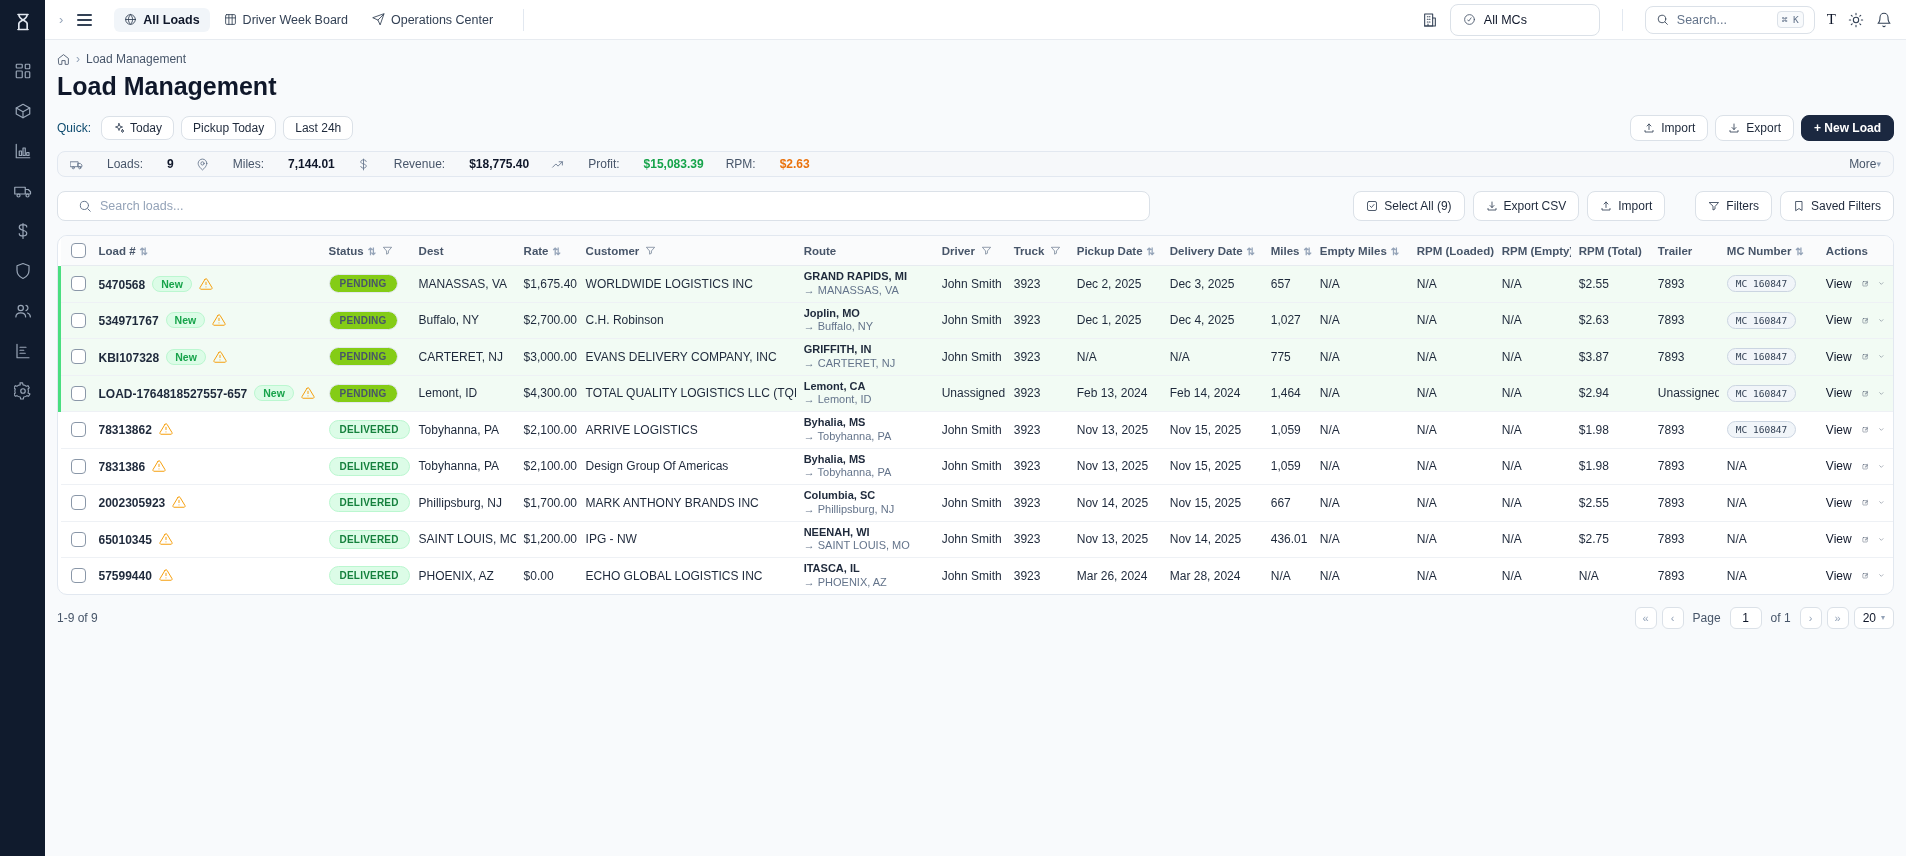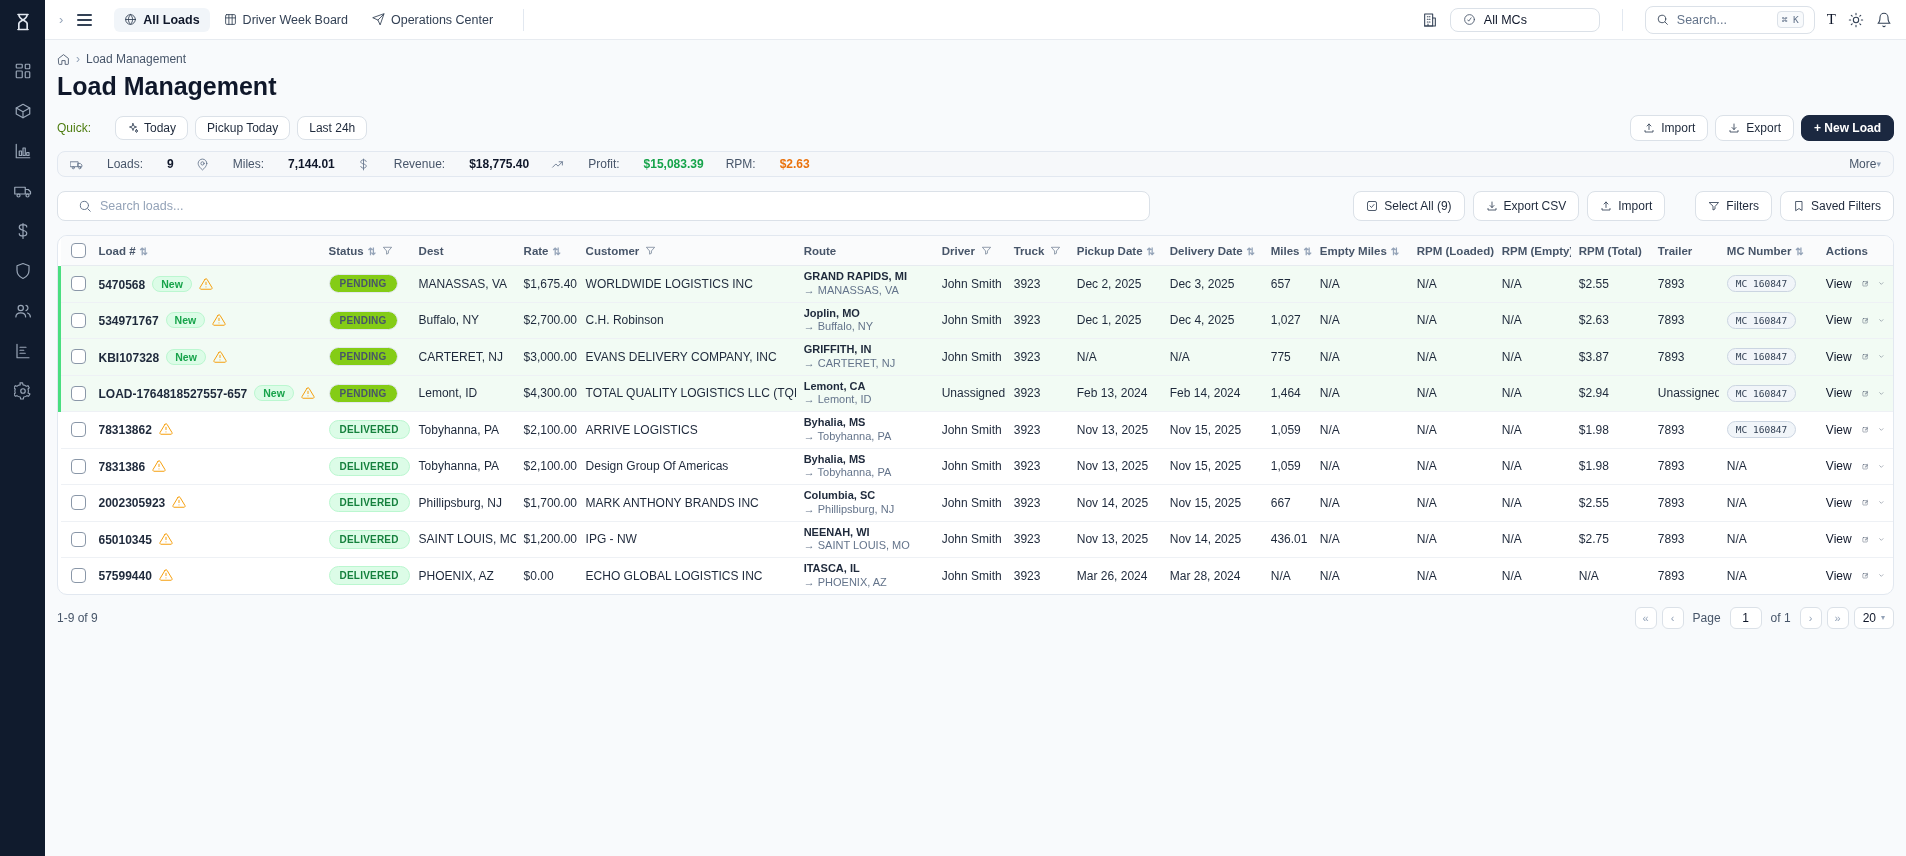--- a/index.html
+++ b/index.html
@@ -18,34 +18,34 @@
   .chev { color:#94a3b8; font-size:13px; cursor:pointer; }
   .burger { display:flex; flex-direction:column; gap:3px; cursor:pointer; padding:4px; }
   .burger span { display:block; width:15px; height:2px; background:#334155; border-radius:2px; }
   .tabs { display:flex; align-items:center; gap:4px; margin-left:8px; }
   .tab { display:flex; align-items:center; gap:6px; padding:5px 10px; border-radius:6px; font-size:12.5px; color:#334155; cursor:pointer; white-space:nowrap; }
   .tab.active { background:#f1f5f9; font-weight:bold; color:#0f172a; }
   .tab svg { width:13px; height:13px; stroke:#334155; fill:none; stroke-width:1.6; stroke-linecap:round; stroke-linejoin:round; }
   .vdiv { width:1px; height:22px; background:#e2e8f0; margin:0 10px; }
   .tb-right { margin-left:auto; display:flex; align-items:center; gap:12px; }
   .tb-right svg { width:16px; height:16px; stroke:#334155; fill:none; stroke-width:1.6; stroke-linecap:round; stroke-linejoin:round; cursor:pointer; }
-  .mc-select { display:flex; align-items:center; gap:8px; border:1px solid #dbe1e8; border-radius:8px; height:24px; padding:0 12px; min-width:150px; font-size:12.5px; color:#0f172a; cursor:pointer; background:#fff; }
+  .mc-select { display:flex; align-items:center; gap:8px; border:1px solid #dbe1e8; border-radius:8px; height:32px; padding:0 12px; min-width:150px; font-size:12.5px; color:#0f172a; cursor:pointer; background:#fff; }
   .searchbox { display:flex; align-items:center; gap:8px; border:1px solid #dbe1e8; border-radius:8px; height:28px; padding:0 10px; width:170px; color:#64748b; font-size:12.5px; cursor:text; background:#fff; }
   .kbd { margin-left:auto; border:1px solid #dbe1e8; border-radius:4px; font-size:9.5px; padding:2px 4px; color:#64748b; background:#f8fafc; font-family:"DejaVu Sans Mono", monospace; white-space:nowrap; }
   .avatar-t { font-size:15px; color:#0f172a; font-family:"Liberation Serif", serif; cursor:pointer; }
 
   
   .main { margin-left:45px; padding:52px 12px 0 12px; }
   .breadcrumb { display:flex; align-items:center; gap:6px; font-size:12px; color:#475569; }
   .breadcrumb svg { width:13px; height:13px; stroke:#475569; fill:none; stroke-width:1.6; stroke-linecap:round; stroke-linejoin:round; }
   .page-title { font-size:25px; font-weight:bold; color:#0f172a; margin:6px 0 14px; }
 
   .row-flex { display:flex; align-items:center; }
   .quick-row { margin-bottom:10px; }
-  .quick-label { font-size:12px; color:#4d7c0f; margin-right:24px; }
+  .quick-label { font-size:12px; color:#0c4a6e; margin-right:10px; }
   .pill { display:flex; align-items:center; gap:5px; background:#fff; border:1px solid #dbe1e8; border-radius:8px; height:24px; padding:0 11px; font-size:12px; color:#1e293b; cursor:pointer; margin-right:7px; }
   .right-actions { margin-left:auto; display:flex; gap:7px; }
   .btn { display:flex; align-items:center; gap:6px; background:#fff; border:1px solid #dbe1e8; border-radius:8px; height:26px; padding:0 12px; font-size:12px; color:#1e293b; cursor:pointer; white-space:nowrap; }
   .btn svg, .pill svg { width:12px; height:12px; stroke:#334155; fill:none; stroke-width:1.7; stroke-linecap:round; stroke-linejoin:round; }
   .btn-dark { background:#1b2840; border-color:#1b2840; color:#fff; font-weight:bold; }
 
   .stats-bar { background:#f6f8fa; border:1px solid #e2e8f0; border-radius:8px; height:26px; display:flex; align-items:center; padding:0 12px; gap:22px; font-size:12px; color:#475569; margin-bottom:14px; }
   .stat { display:flex; align-items:center; gap:24px; }
   .stat svg { width:13px; height:13px; stroke:#64748b; fill:none; stroke-width:1.6; stroke-linecap:round; stroke-linejoin:round; }
   .stat b { color:#0f172a; }

